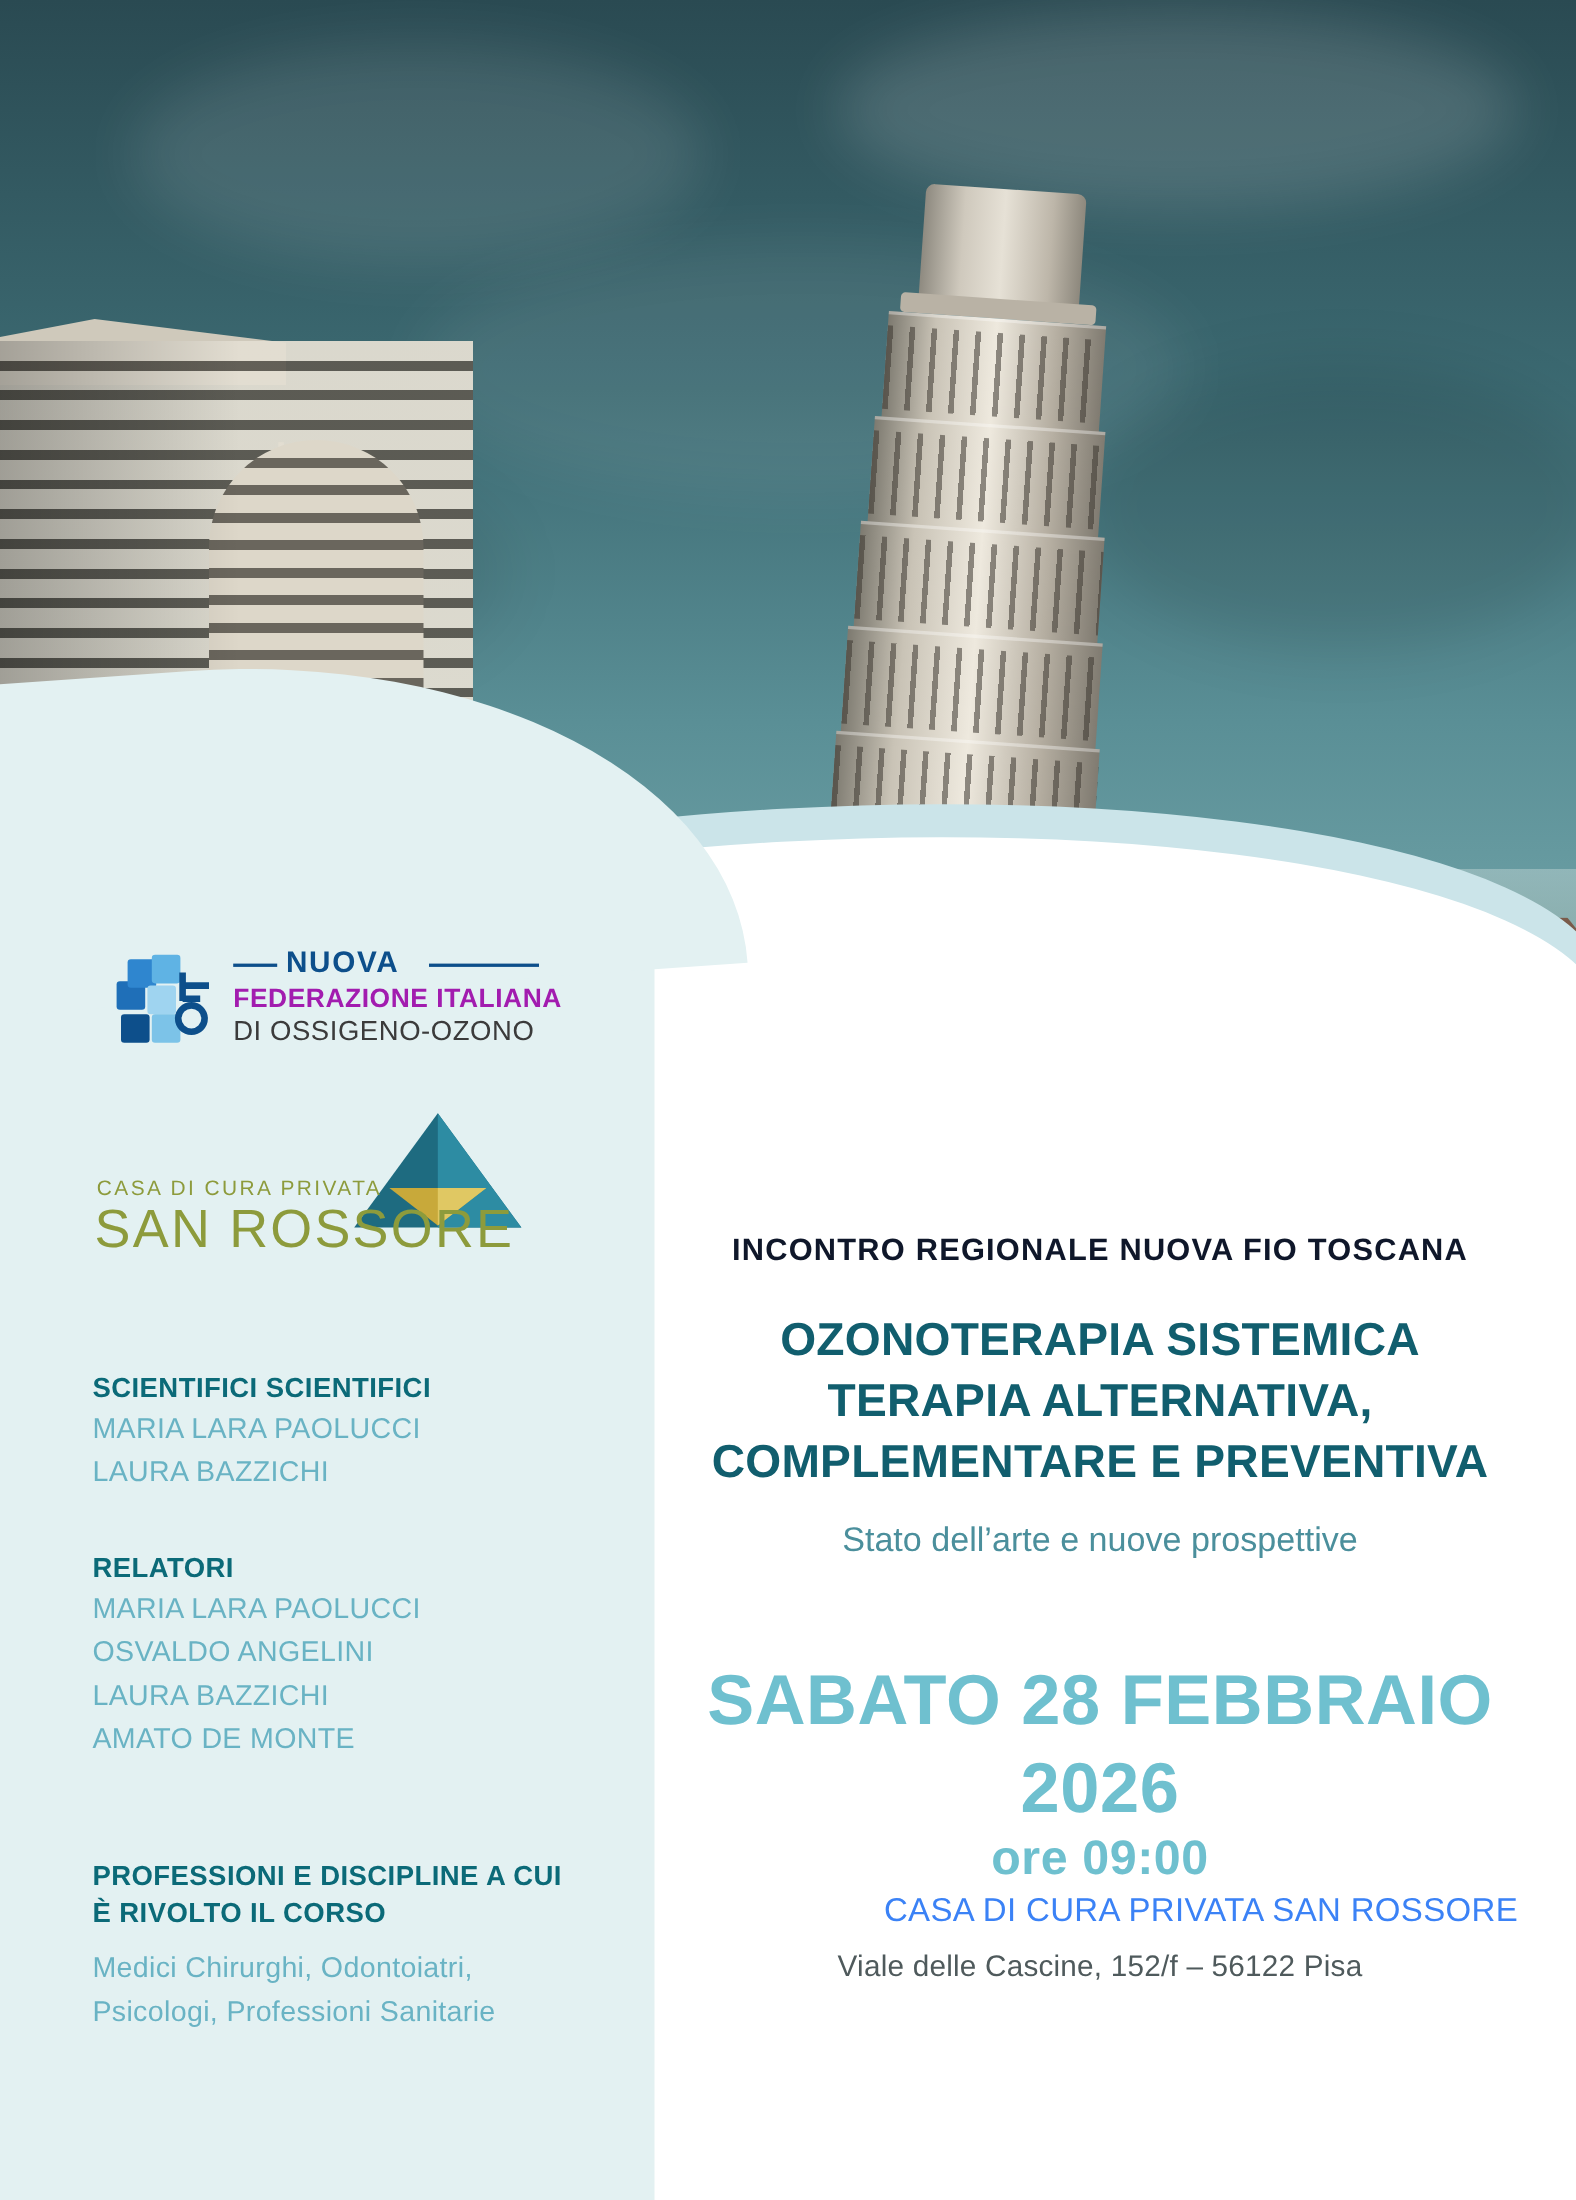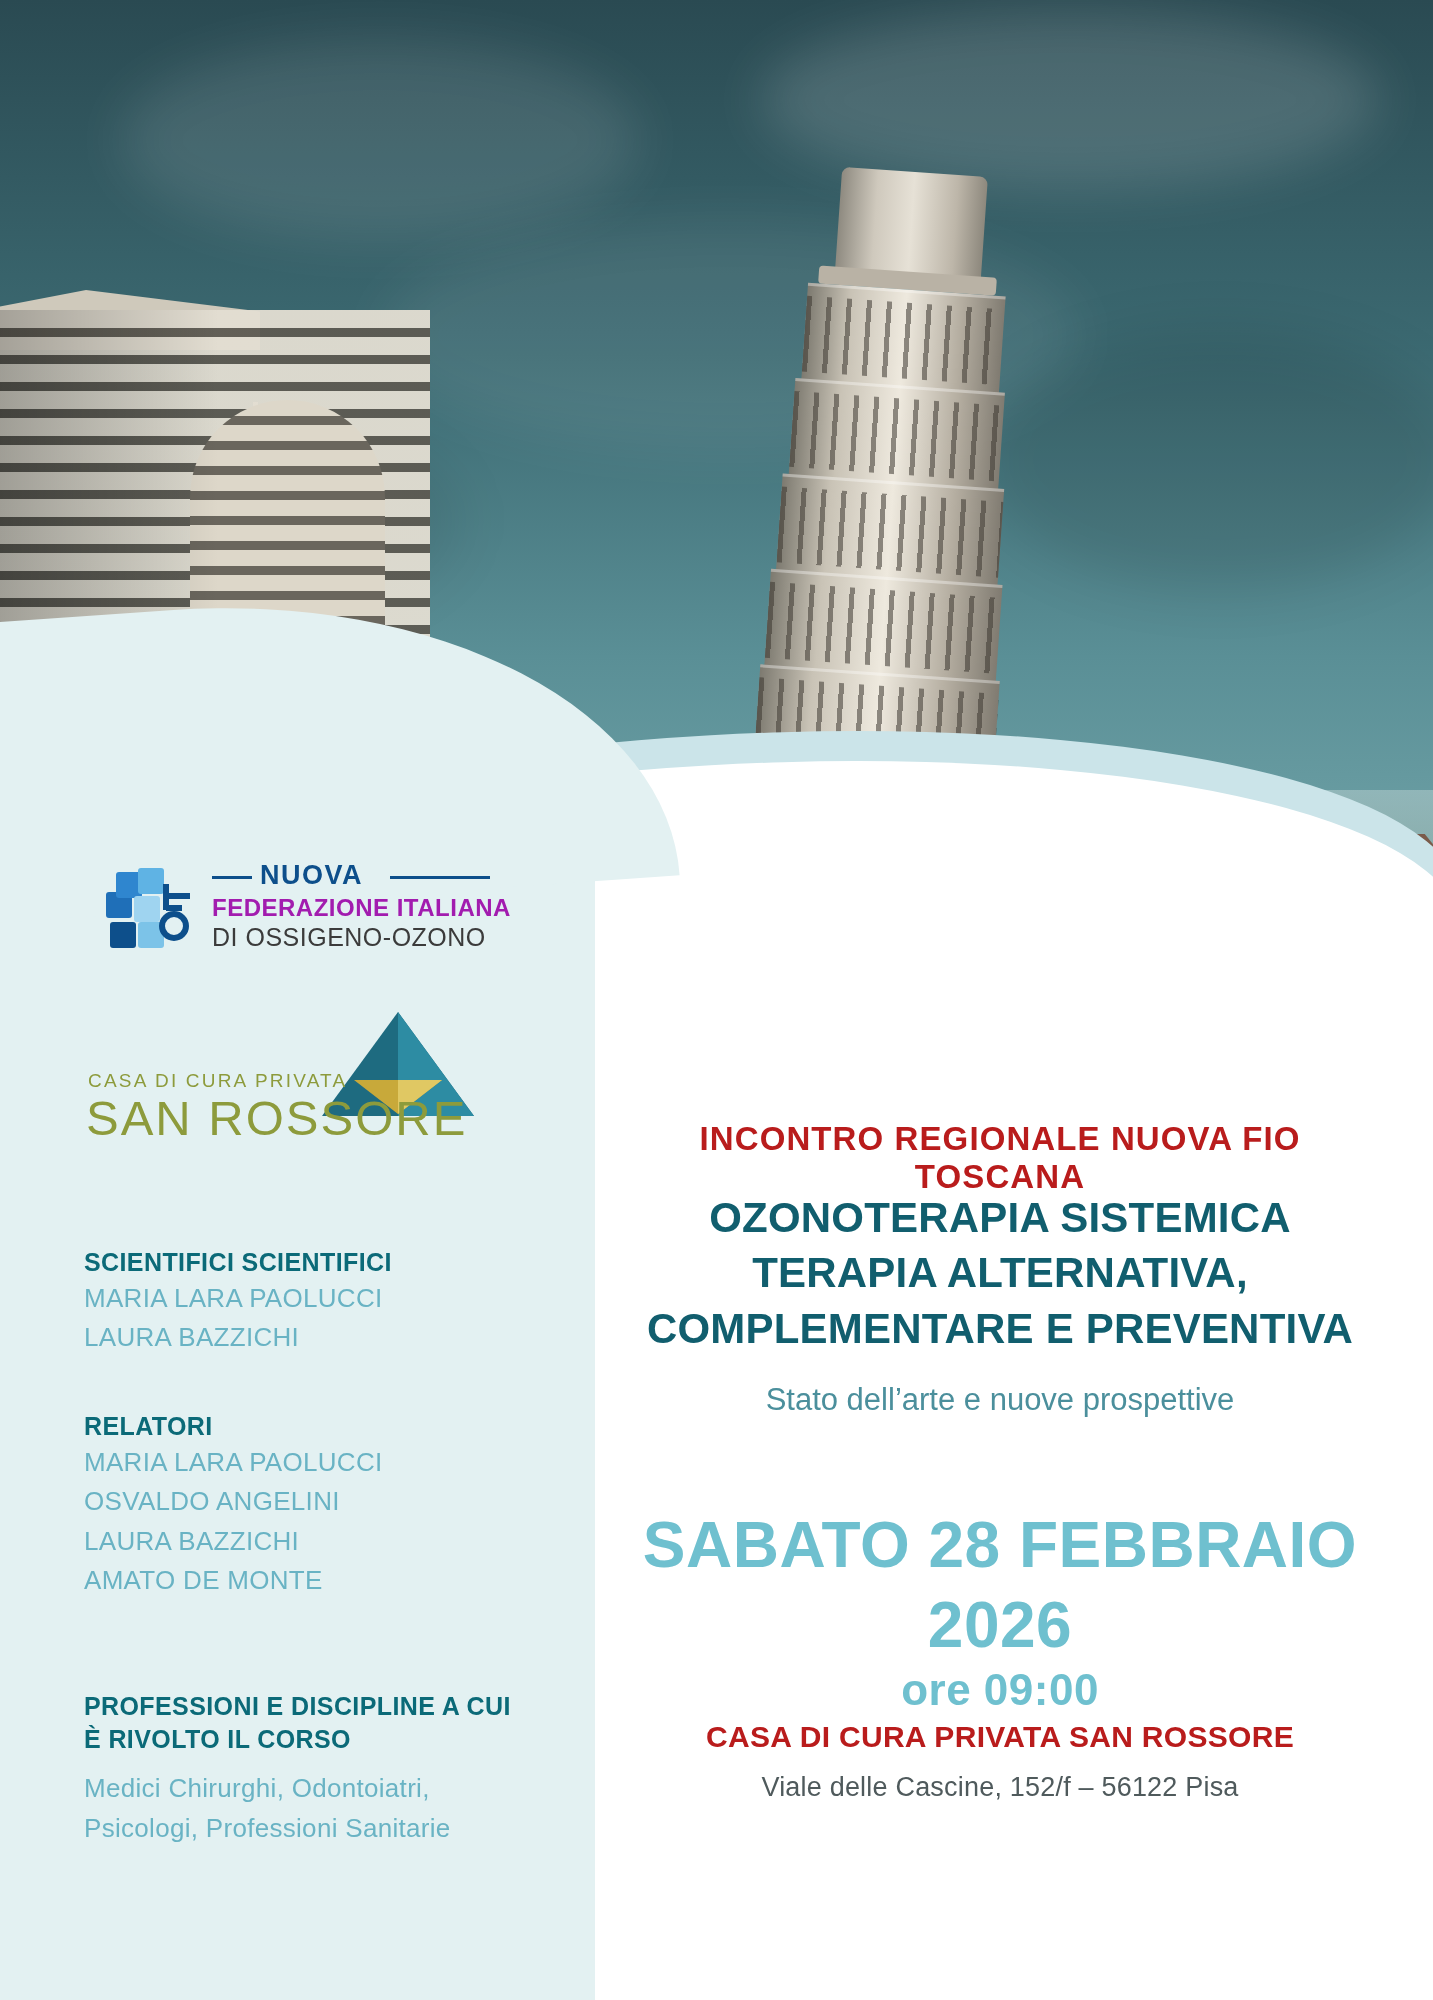--- a/index.html
+++ b/index.html
@@ -216,36 +216,36 @@
   .lb-head {
     font-size: 25px; font-weight: bold; color: #0b6a78; letter-spacing: .4px; line-height: 1.3;
   }
   .lb-item {
     font-size: 26px; color: #69b3c4; letter-spacing: .3px; line-height: 1.52;
   }
 
   
   .right { position: absolute; left: 620px; width: 760px; text-align: center; }
   .kicker {
-    font-size: 33px; font-weight: bold; color: #b91c1c; letter-spacing: 1.1px;
+    font-size: 28px; font-weight: bold; color: #0f172a; letter-spacing: 1.1px;
   }
   .title {
     font-size: 42px; font-weight: bold; color: #115e6e; letter-spacing: .2px; line-height: 1.32;
   }
   .subtitle {
     font-size: 31px; color: #4b8f9c; line-height: 1.3;
   }
   .date {
     font-size: 64px; font-weight: bold; color: #6fc0cf; letter-spacing: .5px; line-height: 1.25;
   }
   .time {
     font-size: 44px; font-weight: bold; color: #6fc0cf; letter-spacing: .5px;
   }
   .venue {
-    font-size: 30px; font-weight: bold; color: #b91c1c; letter-spacing: .3px;
+    font-size: 30px; font-weight: normal; color: #3b82f6; letter-spacing: .3px; text-align: right;
   }
   .address {
     font-size: 27px; color: #4f5a5c; letter-spacing: .2px;
   }
 </style>
 </head>
 <body>
 
 <div class="poster">
 

